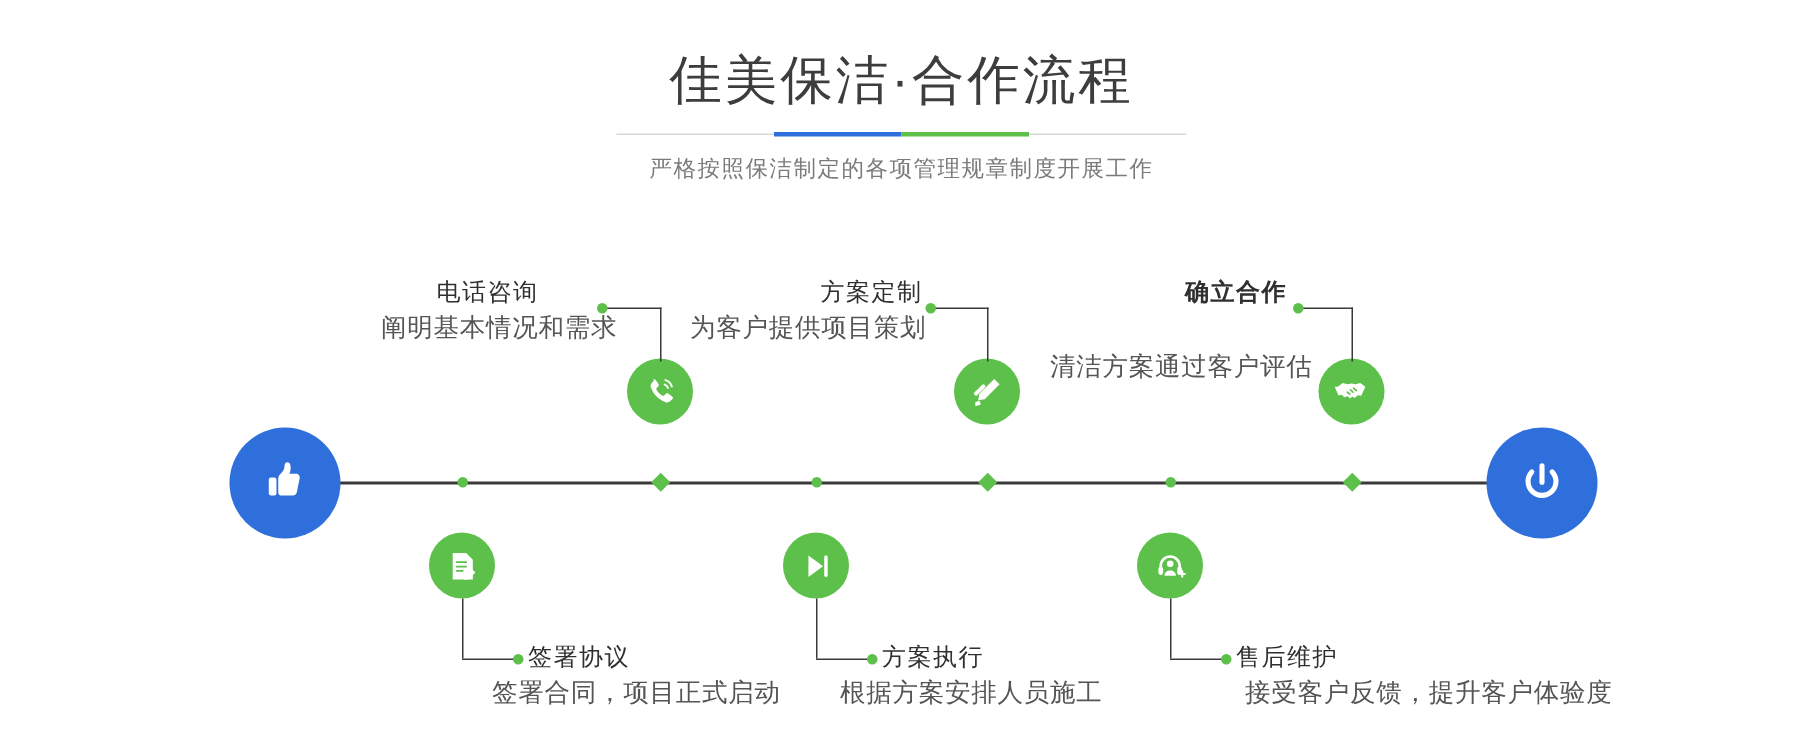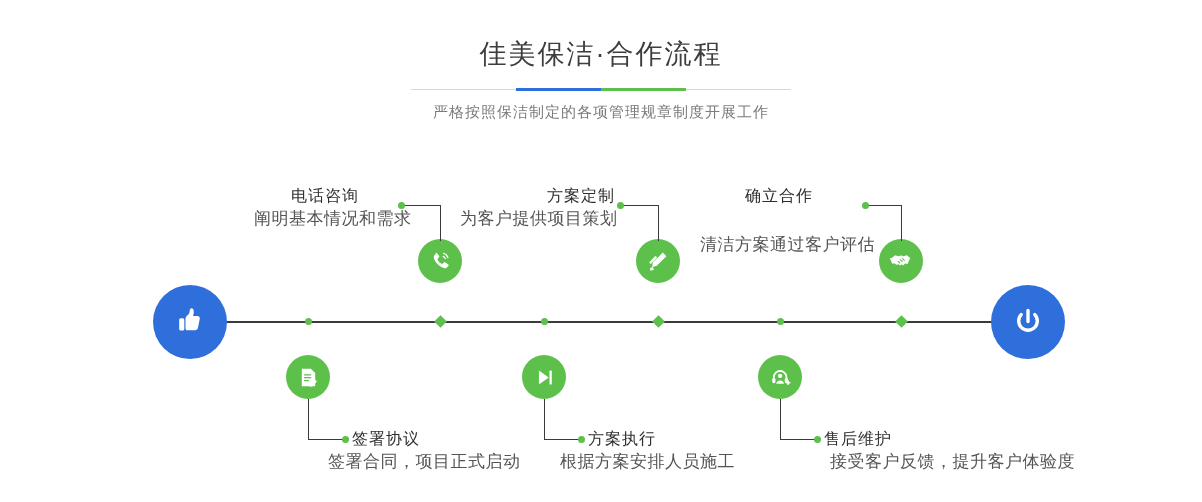--- a/index.html
+++ b/index.html
@@ -20,21 +20,21 @@
 
   
   .header {
     position: absolute;
     left: 0;
     top: 30px;
     width: 1202px;
     text-align: center;
   }
   .title {
-    font-size: 27px;
+    font-size: 35px;
     color: #3d3d3d;
     letter-spacing: 2px;
     font-weight: normal;
     line-height: 48px;
     margin: 0;
   }
   .rule-wrap {
     position: relative;
     width: 380px;
     height: 3px;
@@ -230,21 +230,21 @@
       <svg width="24" height="24" viewBox="0 0 24 24" aria-hidden="true">
         <path fill="#ffffff" d="M2.8 8.9l3.4-2.6 3.2.9 2.6-.6 2.6.6 3.2-.9 3.4 2.6-2.7 6-2.3-.4-2.1 1.9-1.6-1.1-1.4 1.3-1.8-1.4-2.1.6-1.7-1.6-2.2.5-2.5-5.8z"></path>
         <path fill="none" stroke="#5cc04a" stroke-width="1.1" stroke-linecap="round" d="M9.2 12.4l1.6 1.4M11.3 10.9l1.8 1.6M13.4 9.7l1.9 1.7"></path>
       </svg>
     </span>
   </div>
   <div class="vline" style="left:901px; top:205px; height:36px;"></div>
   <div class="hline" style="left:865px; top:205px; width:37px;"></div>
   <div class="dot" style="left:862px; top:202px;"></div>
   <div class="step-label above" style="left:700px; top:185px; text-align:right; width:158px;">
-    <div class="step-title" style="text-align:center;">确立合作</div>
+    <div class="step-title" style="text-align:right;font-weight:bold;">确立合作</div>
     <div class="step-desc" style="text-align:right;margin-top:28px;">清洁方案通过客户评估</div>
   </div>
 
   <div class="dot" style="left:305px; top:318px;"></div>
   <div class="node" style="left:286px; top:355px;">
     <span>
       <svg width="23" height="23" viewBox="0 0 24 24" aria-hidden="true">
         <path fill="#ffffff" d="M5 2.8h9.4l4.6 4.6v13.8H5z"></path>
         <path fill="none" stroke="#5cc04a" stroke-width="1.2" stroke-linecap="round" d="M7.8 9.2h6.6M7.8 12.2h6.6M7.8 15.2h4.2"></path>
         <path fill="#ffffff" d="M17.9 13.4l2.9 2.9-5 5-3 .1.1-3 5-5z"></path>

